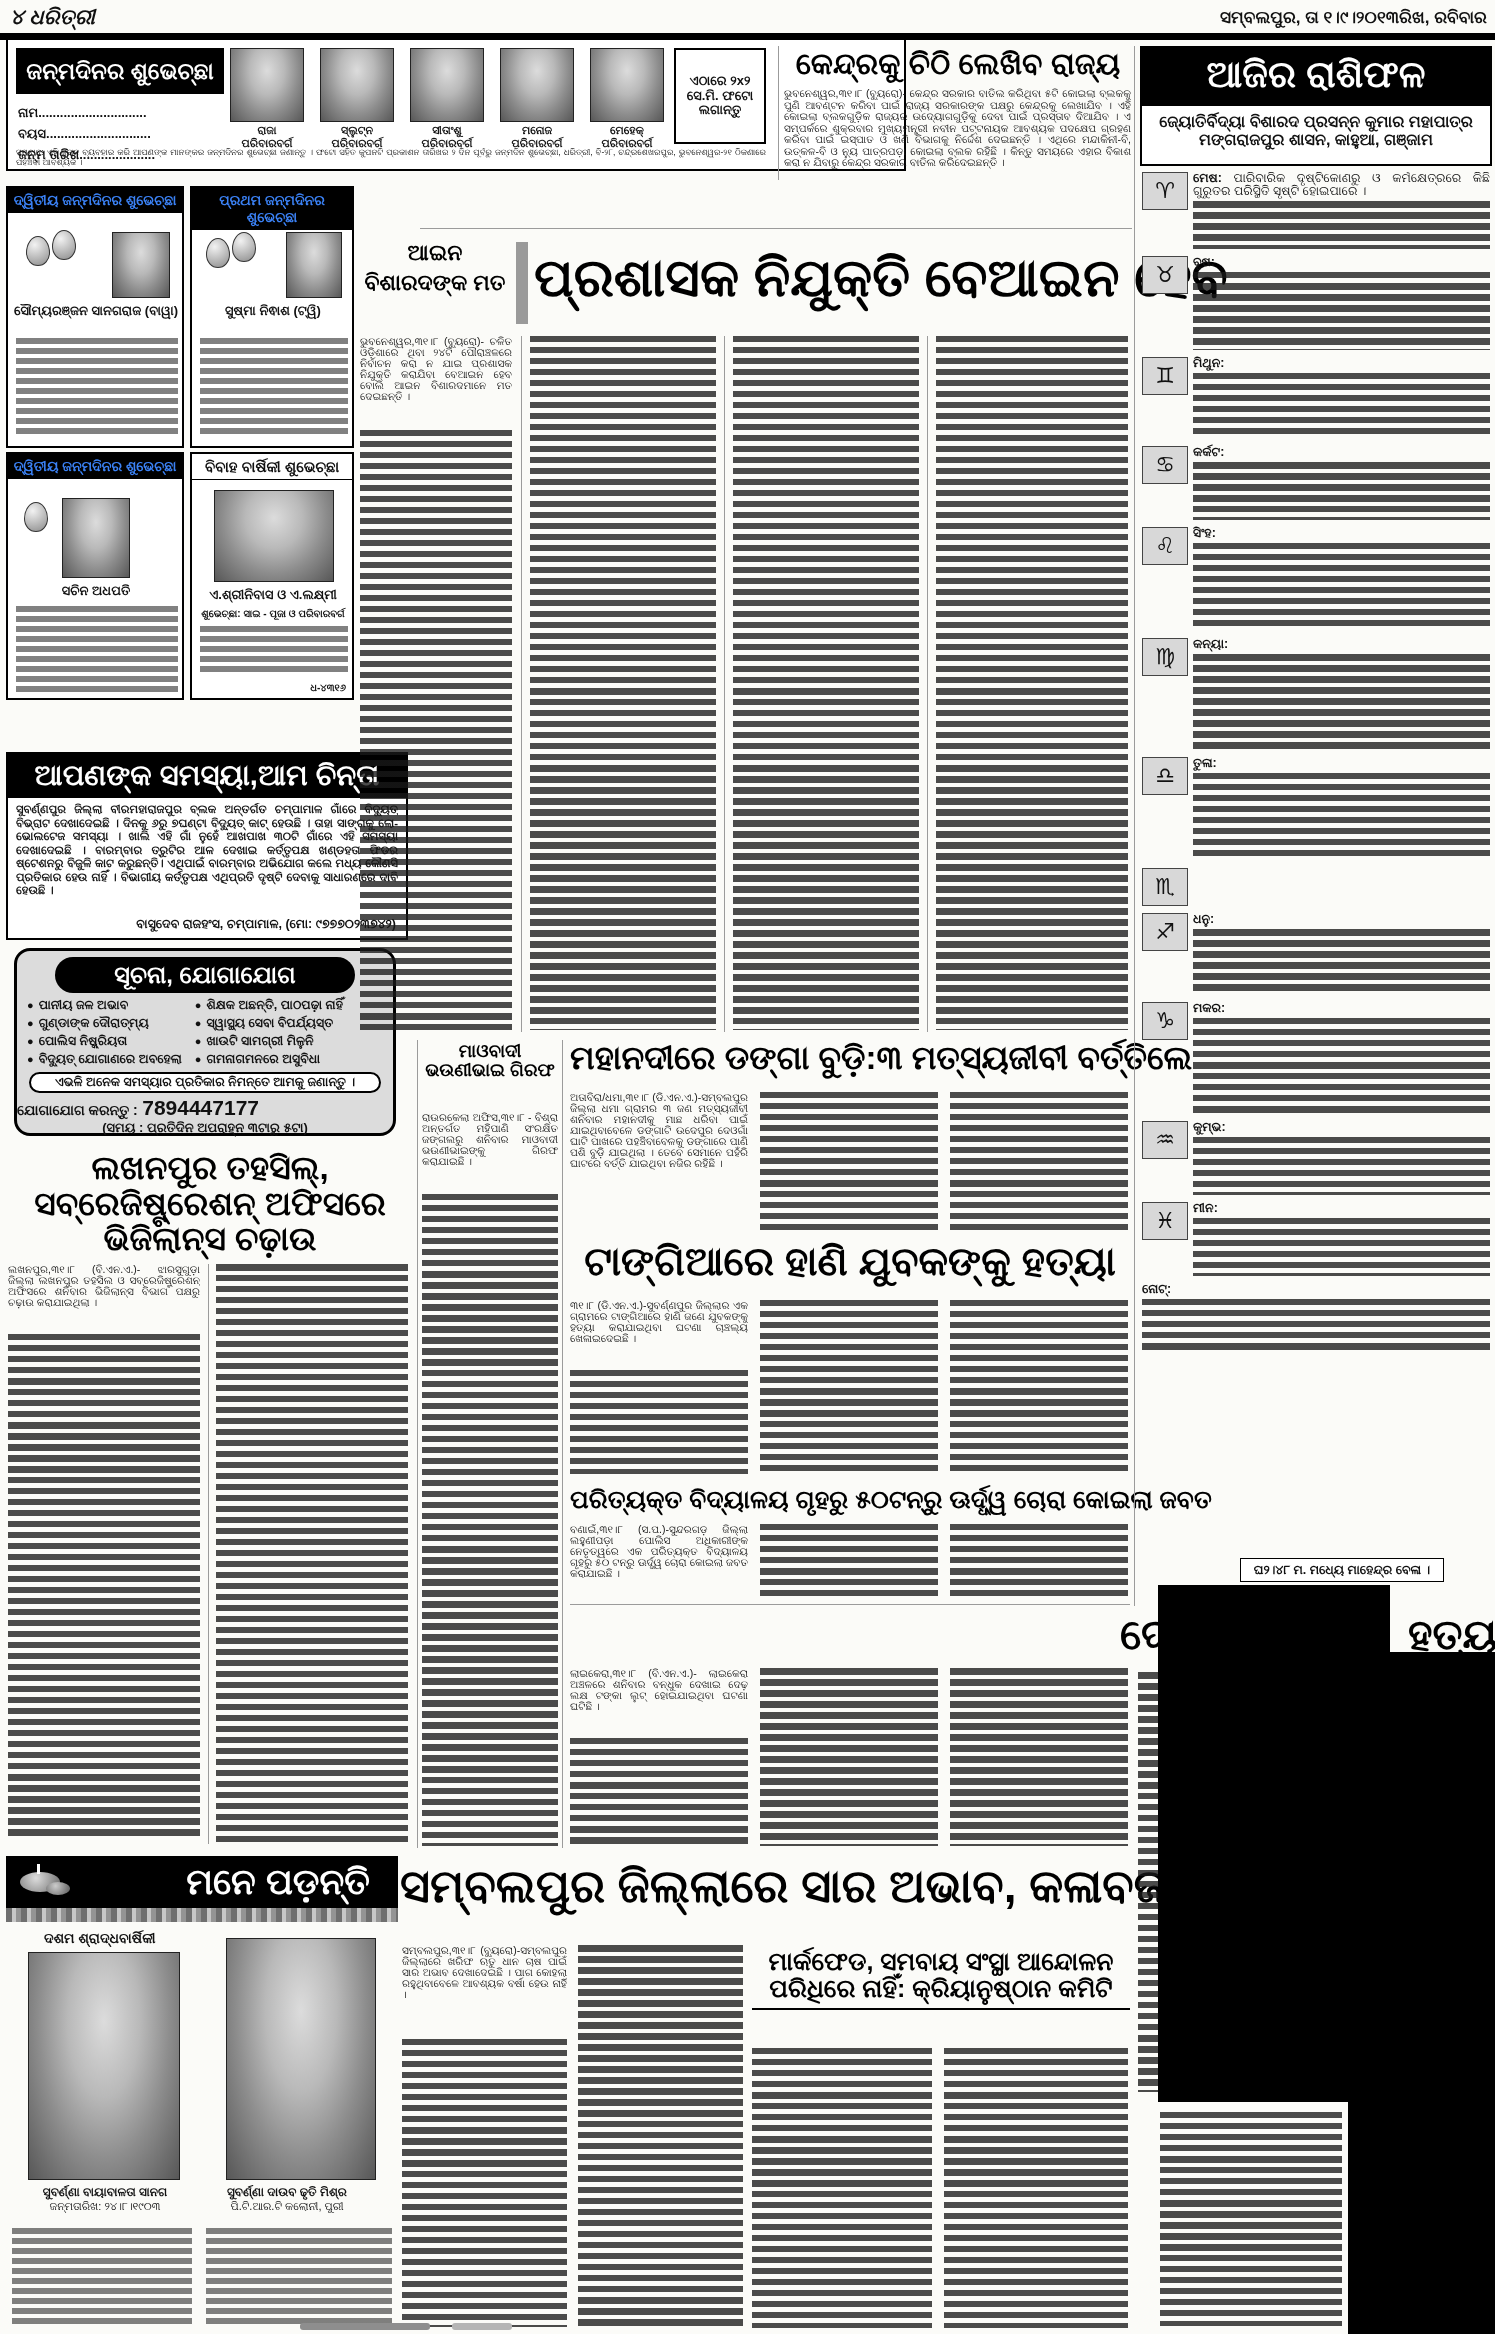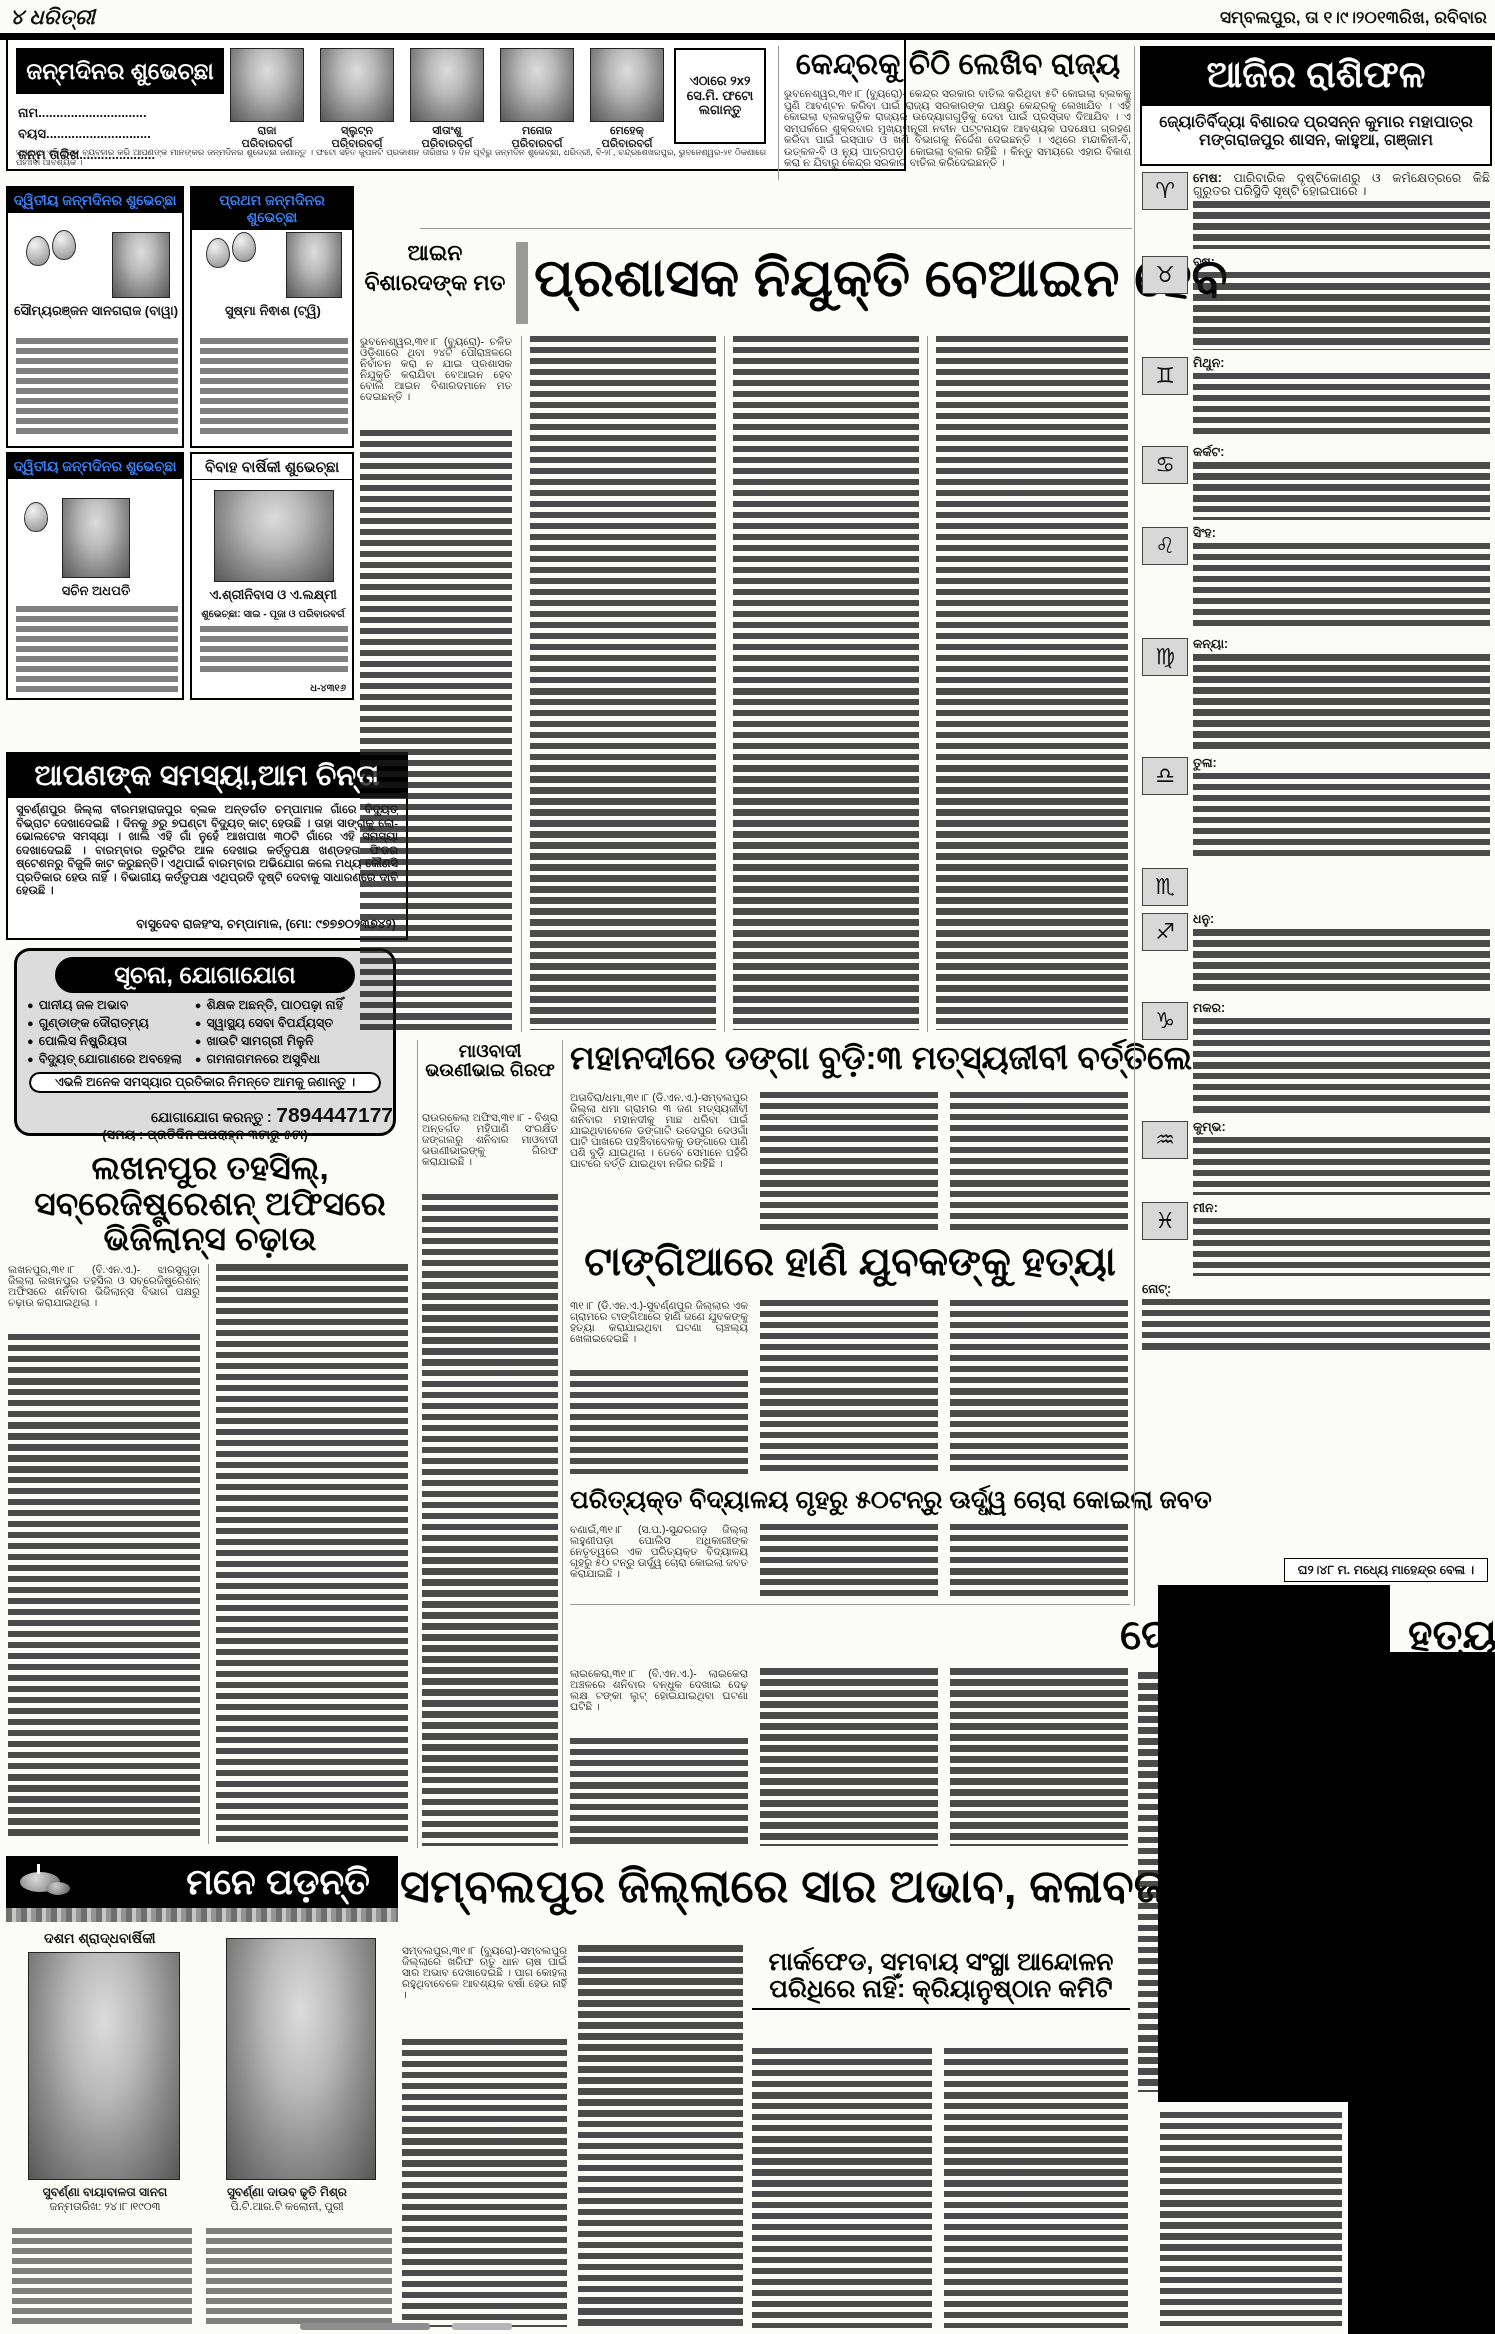--- a/index.html
+++ b/index.html
@@ -145,21 +145,21 @@
       <div class="ci">
           <span class="dot">●</span>
           <span>ବିଦ୍ୟୁତ୍ ଯୋଗାଣରେ ଅବହେଲା</span>
         </div>
       <div class="ci">
           <span class="dot">●</span>
           <span>ଗମନାଗମନରେ ଅସୁବିଧା</span>
         </div>
     </div>
     <div style="margin:4px 12px 0 12px;border:2px solid #000;border-radius:14px;background:#fff;text-align:center;font-size:12.5px;font-weight:bold;padding:1px 2px">ଏଭଳି ଅନେକ ସମସ୍ୟାର ପ୍ରତିକାର ନିମନ୍ତେ ଆମକୁ ଜଣାନ୍ତୁ ।</div>
-    <div style="text-align:right;margin-top:10px">
+    <div style="text-align:left;margin-top:3px">
       <span style="font-size:14px;font-weight:bold">ଯୋଗାଯୋଗ କରନ୍ତୁ :</span>
       <span style="font-size:21px;font-weight:bold">7894447177</span>
     </div>
     <div style="text-align:center;font-size:13px;font-weight:bold">(ସମୟ : ପ୍ରତିଦିନ ଅପରାହ୍ନ ୩ଟାରୁ ୫ଟା)</div>
   </div>
 
   <div class="rule-v" style="left:778px;top:46px;height:134px"></div>
   <div class="abs head" style="left:785px;top:48px;width:346px;font-size:30px">କେନ୍ଦ୍ରକୁ ଚିଠି ଲେଖିବ ରାଜ୍ୟ</div>
   <div class="abs bodytext" style="left:784px;top:88px;width:347px;height:92px;font-size:10.5px;line-height:11.5px">ଭୁବନେଶ୍ୱର,୩୧।୮ (ବ୍ୟୁରୋ)- କେନ୍ଦ୍ର ସରକାର ବାତିଲ କରିଥିବା ୫ଟି କୋଇଲା ବ୍ଲକକୁ ପୁଣି ଆବଣ୍ଟନ କରିବା ପାଇଁ ରାଜ୍ୟ ସରକାରଙ୍କ ପକ୍ଷରୁ କେନ୍ଦ୍ରକୁ ଲେଖାଯିବ । ଏହି କୋଇଲା ବ୍ଲକଗୁଡ଼ିକ ରାଜ୍ୟର ଉଦ୍ୟୋଗଗୁଡ଼ିକୁ ଦେବା ପାଇଁ ପ୍ରସ୍ତାବ ଦିଆଯିବ । ଏ ସମ୍ପର୍କରେ ଶୁକ୍ରବାର ମୁଖ୍ୟମନ୍ତ୍ରୀ ନବୀନ ପଟ୍ଟନାୟକ ଆବଶ୍ୟକ ପଦକ୍ଷେପ ଗ୍ରହଣ କରିବା ପାଇଁ ଇସ୍ପାତ ଓ ଖଣି ବିଭାଗକୁ ନିର୍ଦ୍ଦେଶ ଦେଇଛନ୍ତି । ଏଥିରେ ମନ୍ଦାକିନୀ-ବି, ଉତ୍କଳ-ବି ଓ ନ୍ୟୁ ପାତ୍ରପଡ଼ା କୋଇଲା ବ୍ଲକ ରହିଛି । କିନ୍ତୁ ସମୟରେ ଏହାର ବିକାଶ କରା ନ ଯିବାରୁ କେନ୍ଦ୍ର ସରକାର ବାତିଲ କରିଦେଇଛନ୍ତି ।</div>
 
@@ -322,21 +322,21 @@
     <div class="h-row">
       <div class="h-ic">♓</div>
       <div class="h-tx"><b>ମୀନ:</b>
         <div class="greek h-fill" style="height:58px"></div></div>
     </div>
     <div class="h-row">
       <div class="h-tx"><b>ନୋଟ୍:</b>
         <div class="greek h-fill" style="height:52px"></div></div>
     </div>
   </div>
-  <div class="abs" style="left:1284px;top:1558px;width:204px;height:24px;border:1px solid #000;font-size:12.5px;font-weight:bold;text-align:center;line-height:22px;background:#fff">ଘ୨।୪୮ ମ. ମଧ୍ୟେ ମାହେନ୍ଦ୍ର ବେଳା ।</div>
+  <div class="abs" style="left:1240px;top:1558px;width:204px;height:24px;border:1px solid #000;font-size:12.5px;font-weight:bold;text-align:center;line-height:22px;background:#fff">ଘ୨।୪୮ ମ. ମଧ୍ୟେ ମାହେନ୍ଦ୍ର ବେଳା ।</div>
 
   <div class="abs greek" style="left:1138px;top:1672px;width:52px;height:420px"></div>
   <div class="abs head" style="left:1120px;top:1612px;width:375px;font-size:42px;white-space:nowrap;overflow:hidden;text-align:left"><span>ଦେ</span></div>
   <div class="abs head" style="left:1408px;top:1612px;width:86px;font-size:42px;text-align:left">ହତ୍ୟା</div>
   <div class="abs greek" style="left:1160px;top:2112px;width:182px;height:214px"></div>
   <div class="blackout" style="left:1158px;top:1585px;width:232px;height:517px"></div>
   <div class="blackout" style="left:1348px;top:1652px;width:147px;height:682px"></div>
 
   <div class="abs" style="left:300px;bottom:4px;width:130px;height:7px;background:#8e8e8e;border-radius:3px"></div>
   <div class="abs" style="left:452px;bottom:4px;width:60px;height:7px;background:#b5b5b5;border-radius:3px"></div>

